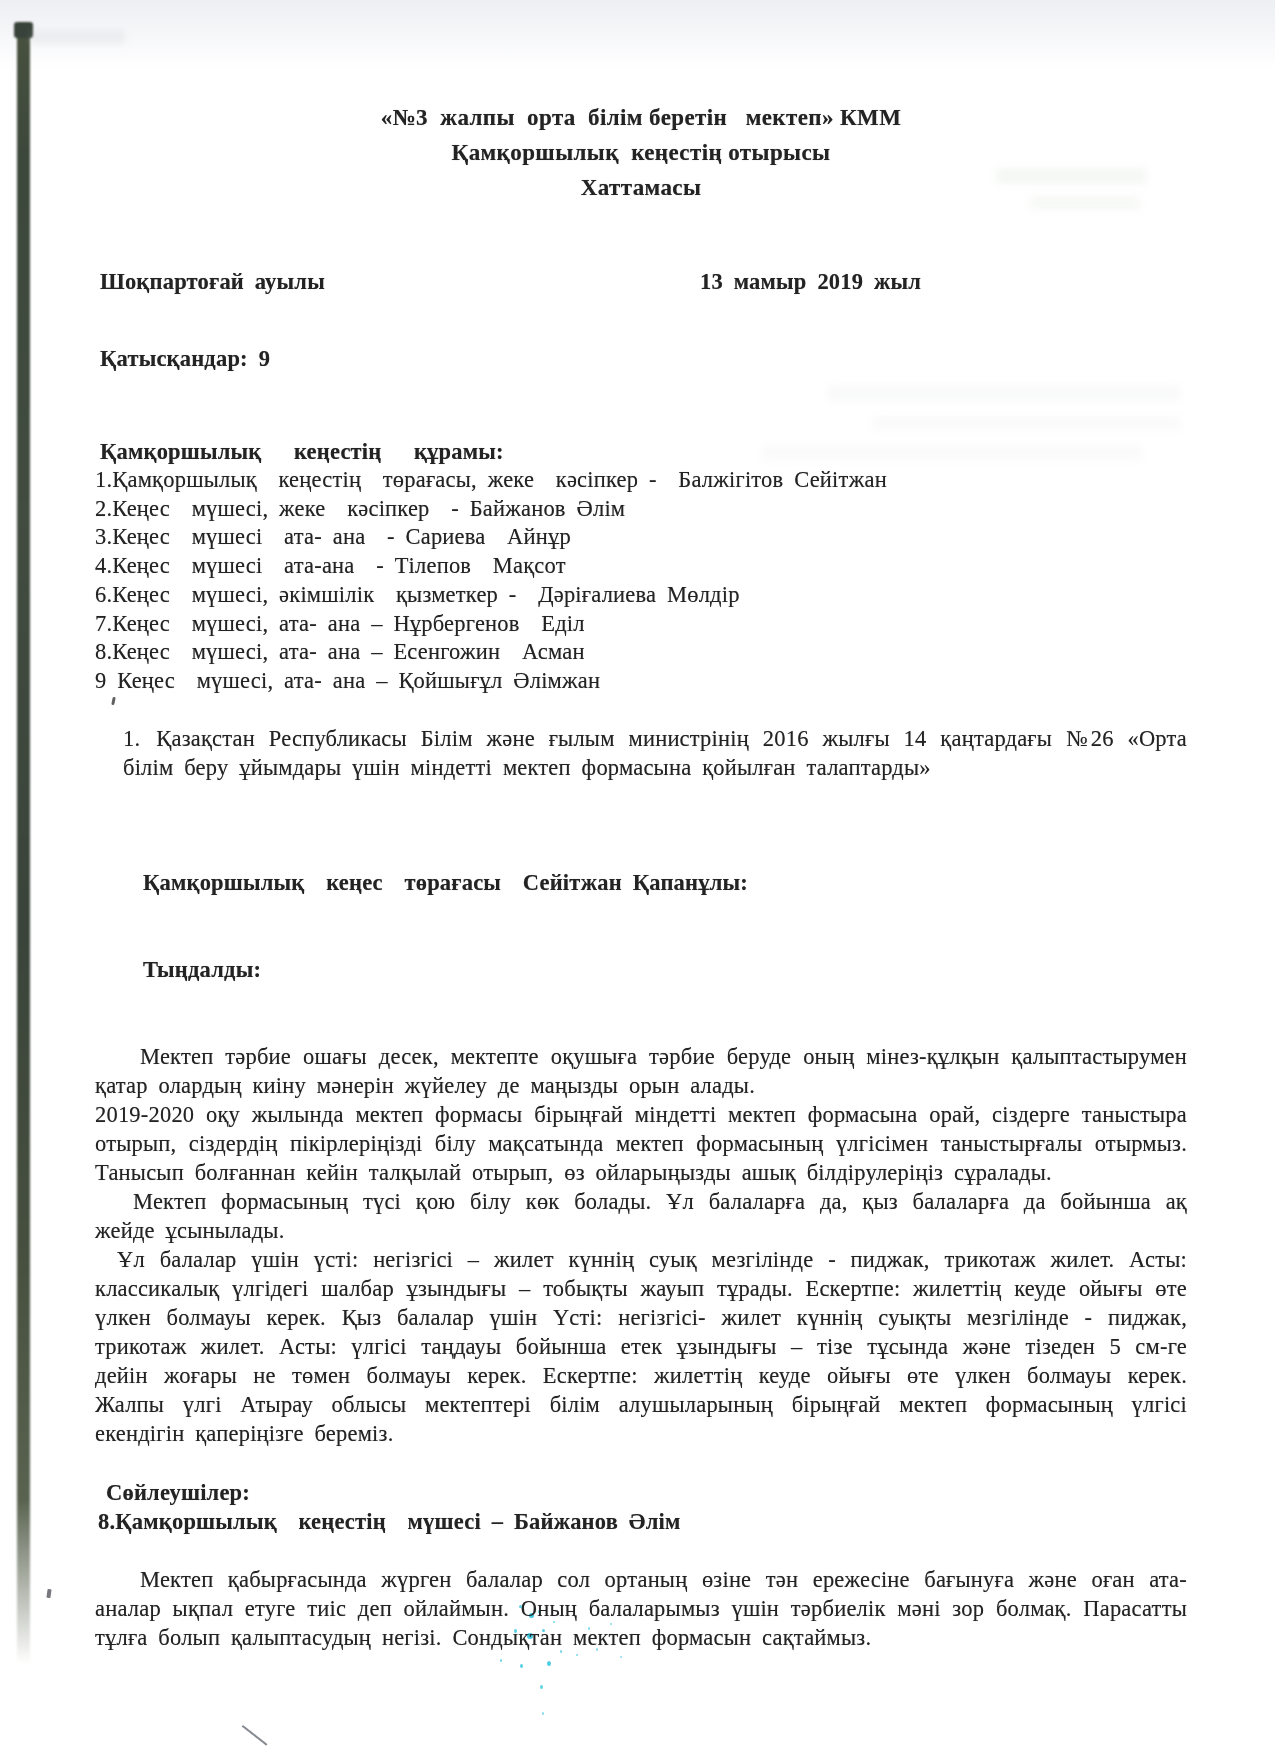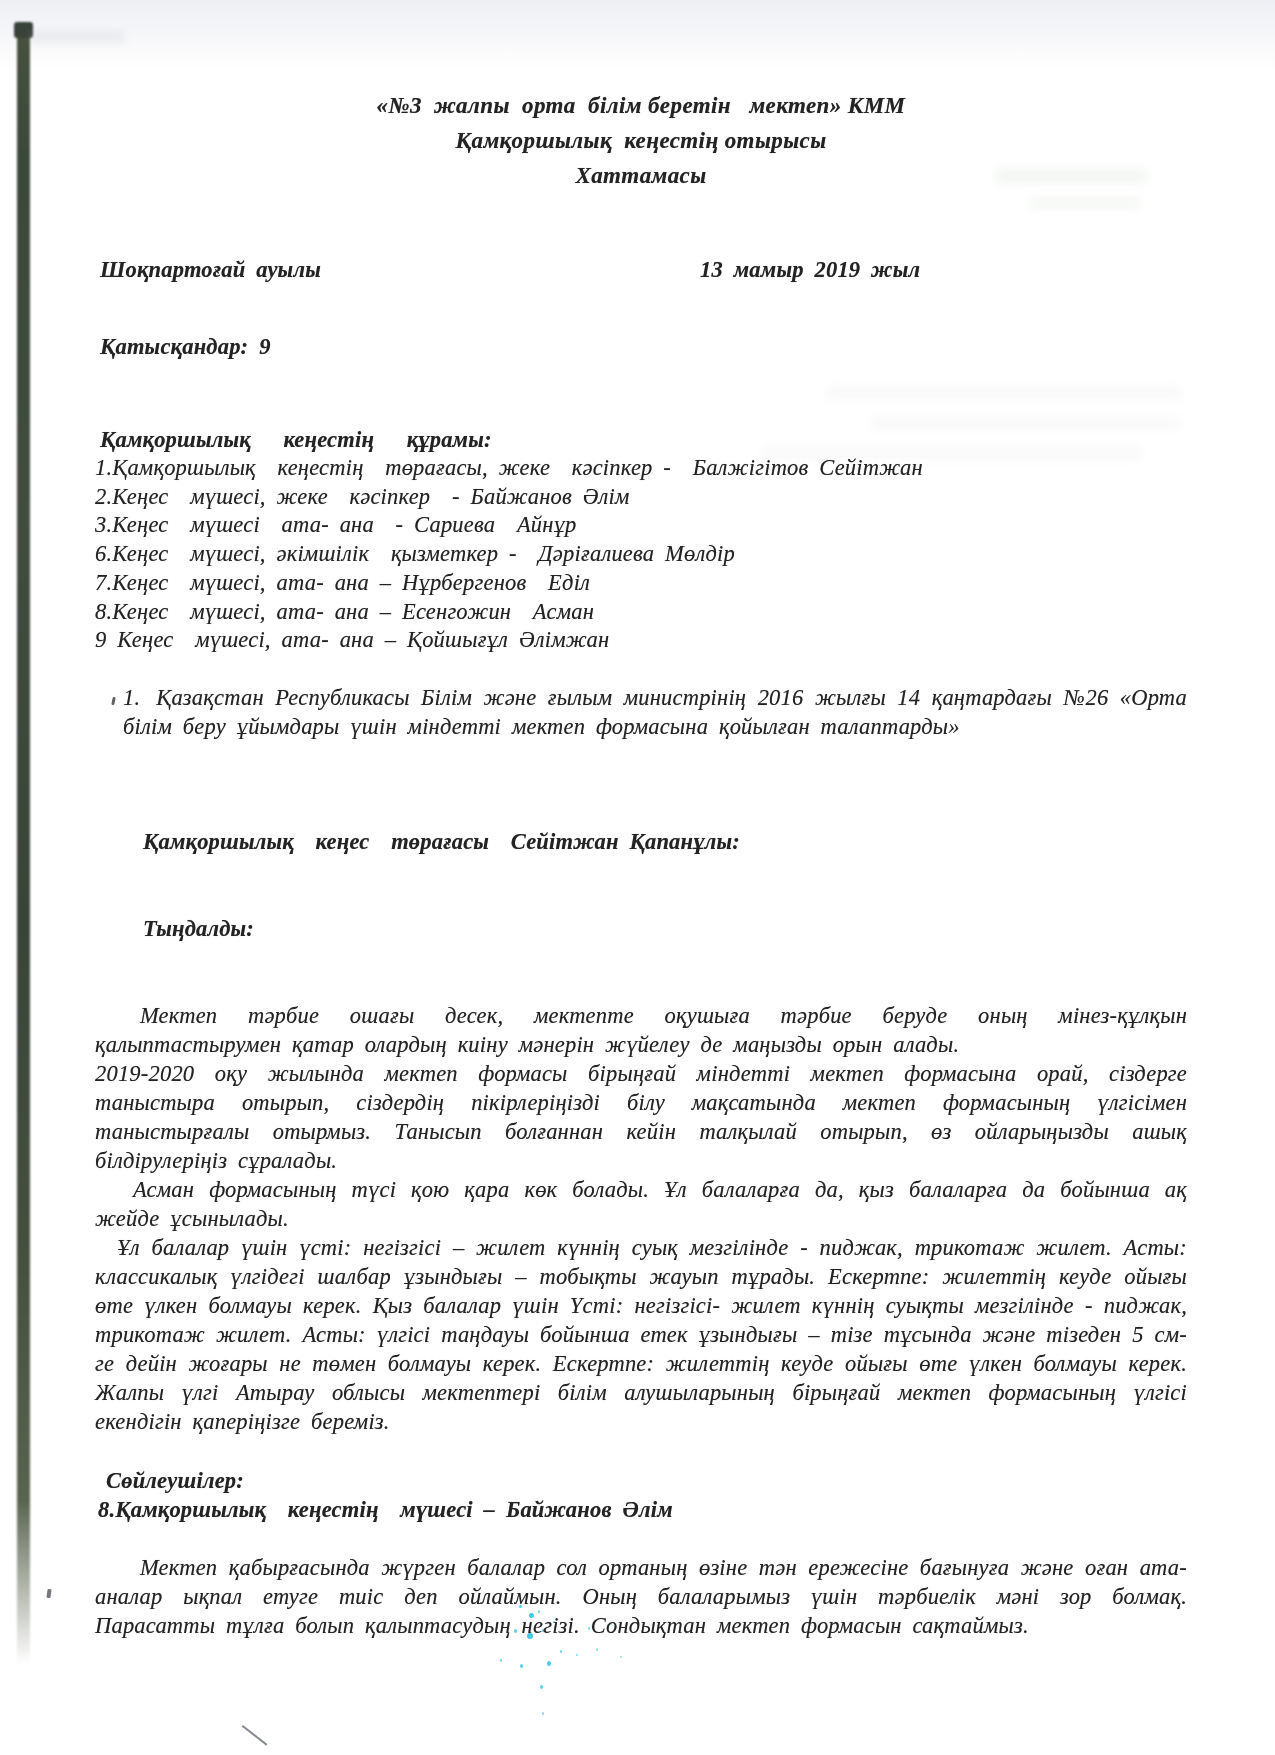--- a/index.html
+++ b/index.html
@@ -11,21 +11,21 @@
     font-family:"Liberation Serif","DejaVu Serif",serif;
     color:var(--ink,#232323);
   }
   
   .page::before{
     content:"";position:absolute;left:0;top:0;right:0;height:70px;
     background:linear-gradient(to bottom, rgba(224,226,234,.55), rgba(224,226,234,0));
     pointer-events:none;
   }
   .content{
-    position:absolute;left:95px;top:0;width:1092px;font-style:italic;
+    position:absolute;left:95px;top:12px;width:1092px;
   }
   .txt{
     font-size:22.5px;line-height:29px;
     letter-spacing:.2px;word-spacing:5px;
     text-align:justify;
     text-shadow:0 0 .7px rgba(35,35,35,.45);
   }
   .bold{font-weight:bold;}
   .title-block{margin-top:88px;text-align:center;}
   .title-block div{
@@ -145,39 +145,40 @@
     </div>
 
     <div class="participants txt bold">Қатысқандар: 9</div>
 
     <div class="council-heading txt bold">Қамқоршылық   кеңестің   құрамы:</div>
 
     <div class="members txt">
       <div>1.Қамқоршылық  кеңестің  төрағасы, жеке  кәсіпкер -  Балжігітов Сейітжан</div>
       <div>2.Кеңес  мүшесі, жеке  кәсіпкер  - Байжанов Әлім</div>
       <div>3.Кеңес  мүшесі  ата- ана  - Сариева  Айнұр</div>
+      <div>4.Кеңес  мүшесі  ата-ана  - Тілепов  Мақсот</div>
       <div>6.Кеңес  мүшесі, әкімшілік  қызметкер -  Дәріғалиева Мөлдір</div>
       <div>7.Кеңес  мүшесі, ата- ана – Нұрбергенов  Еділ</div>
       <div>8.Кеңес  мүшесі, ата- ана – Есенгожин  Асман</div>
       <div>9 Кеңес  мүшесі, ата- ана – Қойшығұл Әлімжан</div>
     </div>
 
 
     <div class="agenda-item txt">
       <span class="num">1.</span><span>Қазақстан Республикасы  Білім және ғылым министрінің 2016 жылғы 14 қаңтардағы №26 «Орта білім беру ұйымдары үшін міндетті мектеп формасына қойылған  талаптарды»</span>
     </div>
 
     <div class="chair-block txt bold">
       <div>Қамқоршылық  кеңес  төрағасы  Сейітжан Қапанұлы:</div>
       <div>Тыңдалды:</div>
     </div>
 
     <p class="txt p-flow p-indented">Мектеп тәрбие ошағы десек, мектепте оқушыға тәрбие беруде оның мінез-құлқын қалыптастырумен қатар олардың киіну мәнерін жүйелеу де маңызды орын алады.</p>
     <p class="txt p-flow">2019-2020 оқу жылында мектеп формасы бірыңғай міндетті мектеп формасына орай, сіздерге таныстыра отырып, сіздердің пікірлеріңізді білу мақсатында мектеп формасының үлгісімен таныстырғалы отырмыз. Танысып болғаннан кейін талқылай отырып, өз ойларыңызды ашық білдірулеріңіз сұралады.</p>
-    <p class="txt p-flow p3">Асман формасының түсі қою қара көк болады. Ұл балаларға да, қыз балаларға да бойынша ақ жейде ұсынылады.</p>
+    <p class="txt p-flow p3">Мектеп формасының түсі қою білу көк болады. Ұл балаларға да, қыз балаларға да бойынша ақ жейде ұсынылады.</p>
     <p class="txt p-flow p4">Ұл балалар үшін үсті: негізгісі – жилет күннің суық мезгілінде - пиджак, трикотаж жилет. Асты: классикалық үлгідегі шалбар ұзындығы – тобықты жауып тұрады. Ескертпе: жилеттің кеуде ойығы өте үлкен болмауы керек. Қыз балалар үшін Үсті: негізгісі- жилет күннің суықты мезгілінде - пиджак, трикотаж жилет. Асты: үлгісі таңдауы бойынша етек ұзындығы – тізе тұсында және тізеден 5 см-ге дейін жоғары не төмен болмауы керек. Ескертпе: жилеттің кеуде ойығы өте үлкен болмауы керек. Жалпы үлгі Атырау облысы мектептері білім алушыларының бірыңғай мектеп формасының үлгісі екендігін қаперіңізге береміз.</p>
 
     <div class="speakers-heading txt bold">Сөйлеушілер:</div>
     <div class="speaker1 txt bold">8.Қамқоршылық  кеңестің  мүшесі – Байжанов Әлім</div>
     <p class="txt p-flow speech1">Мектеп қабырғасында жүрген балалар сол ортаның өзіне тән ережесіне бағынуға және оған ата-аналар ықпал етуге тиіс деп ойлаймын. Оның балаларымыз үшін тәрбиелік мәні зор болмақ. Парасатты тұлға болып қалыптасудың негізі. Сондықтан мектеп формасын сақтаймыз.</p>
 
   </div>
 </div>
 
 </body></html>

